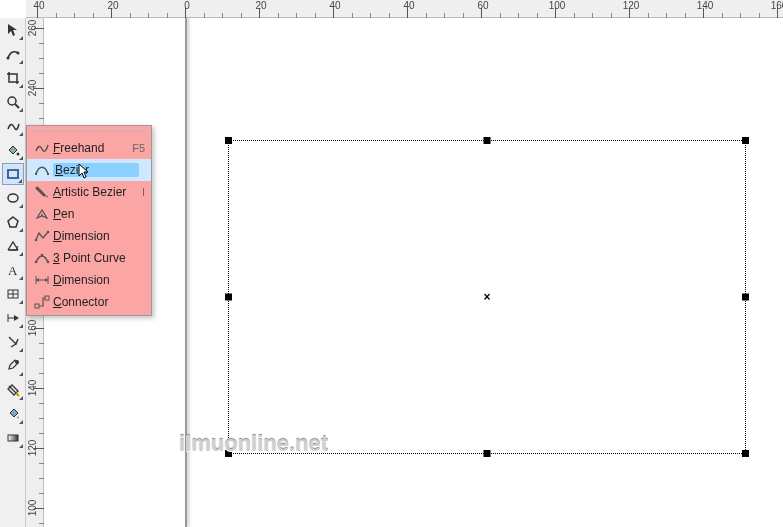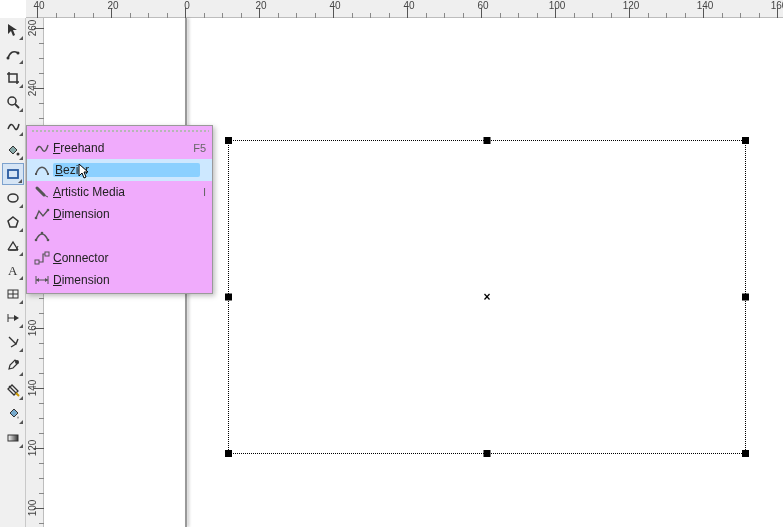--- a/index.html
+++ b/index.html
@@ -68,22 +68,22 @@
   .handle.ml { left:-4px; top:50%; transform:translateY(-50%); }
   .handle.mr { right:-4px; top:50%; transform:translateY(-50%); }
   .handle.bl { left:-4px; bottom:-4px; }
   .handle.bm { left:50%; bottom:-4px; transform:translateX(-50%); }
   .handle.br { right:-4px; bottom:-4px; }
   .center-mark { position:absolute; left:50%; top:50%; transform:translate(-50%,-50%);
                  font-weight:bold; color:#000; font-size:12px; }
 
   
   .flyout {
-    position:absolute; left:26px; top:125px; width:187px;
-    background:#f0abfc; border:1px solid #9a9a9a; box-shadow:2px 2px 5px rgba(0,0,0,0.25);
+    position:absolute; left:26px; top:125px; width:126px;
+    background:#fca5a5; border:1px solid #9a9a9a; box-shadow:2px 2px 5px rgba(0,0,0,0.25);
     padding:1px 0 2px 0;
   }
   .flyout .grip { height:6px; margin:1px 3px 3px 3px;
     background-image: radial-gradient(circle, #b6b6b6 1px, transparent 1px);
     background-size: 4px 4px; background-position: 1px 1px; }
   .flyout .item {
     display:flex; align-items:center; height:22px; padding:0 6px 0 4px;
     font-size:12px; color:#222;
   }
   .flyout .item.hover { background:#cde8ff; }
@@ -387,20 +387,21 @@
       <div class="handle tm"></div>
       <div class="handle tr"></div>
       <div class="handle ml"></div>
       <div class="handle mr"></div>
       <div class="handle bl"></div>
       <div class="handle bm"></div>
       <div class="handle br"></div>
       <div class="center-mark">×</div>
     </div>
 
+    <div class="watermark">ilmuonline.net</div>
   </div>
 
   <div class="flyout" id="flyout">
     <div class="grip"></div>
   <div class="item">
         <span class="ico">
           <svg width="16" height="14" viewBox="0 0 16 14">
             <path d="M2 10 Q5 2 8 8 T14 4" fill="none" stroke="#555" stroke-width="1.4"></path>
           </svg>
         </span>
@@ -418,22 +419,32 @@
         <span class="lbl">Bezier</span>
         <span class="sc"></span>
       </div>
       <div class="item">
         <span class="ico">
           <svg width="16" height="14" viewBox="0 0 16 14">
             <path d="M3 3 L10 10" stroke="#555" stroke-width="3" stroke-linecap="round"></path>
             <path d="M10 10 L14 12" stroke="#555" stroke-width="1"></path>
           </svg>
         </span>
-        <span class="lbl">Artistic Media</span>
+        <span class="lbl">Artistic Bezier</span>
         <span class="sc">I</span>
+      </div>
+      <div class="item">
+        <span class="ico">
+          <svg width="16" height="14" viewBox="0 0 16 14">
+            <path d="M3 11 L8 3 L13 11 L8 9 Z" fill="none" stroke="#555" stroke-width="1.2"></path>
+            <circle cx="8" cy="8" r="1" fill="#555"></circle>
+          </svg>
+        </span>
+        <span class="lbl">Pen</span>
+        <span class="sc"></span>
       </div>
       <div class="item">
         <span class="ico">
           <svg width="16" height="14" viewBox="0 0 16 14">
             <path d="M2 11 L5 4 L9 9 L14 3" fill="none" stroke="#555" stroke-width="1.4"></path>
             <circle cx="2" cy="11" r="1.3" fill="#555"></circle>
             <circle cx="14" cy="3" r="1.3" fill="#555"></circle>
           </svg>
         </span>
         <span class="lbl">Dimension</span>
@@ -441,45 +452,46 @@
       </div>
       <div class="item">
         <span class="ico">
           <svg width="16" height="14" viewBox="0 0 16 14">
             <path d="M2 11 Q8 -1 14 11" fill="none" stroke="#555" stroke-width="1.4"></path>
             <circle cx="2" cy="11" r="1.3" fill="#555"></circle>
             <circle cx="14" cy="11" r="1.3" fill="#555"></circle>
             <circle cx="8" cy="4" r="1.3" fill="#555"></circle>
           </svg>
         </span>
-        <span class="sc"></span>
-      </div>
-      <div class="item">
-        <span class="ico">
-          <svg width="16" height="14" viewBox="0 0 16 14">
-            <rect x="1" y="9" width="4" height="4" fill="none" stroke="#555"></rect>
-            <rect x="11" y="1" width="4" height="4" fill="none" stroke="#555"></rect>
-            <path d="M5 11 L9 11 L9 3 L11 3" fill="none" stroke="#555" stroke-width="1.2"></path>
-          </svg>
-        </span>
-        <span class="lbl">Connector</span>
+        <span class="lbl">3 Point Curve</span>
         <span class="sc"></span>
       </div>
       <div class="item">
         <span class="ico">
           <svg width="16" height="14" viewBox="0 0 16 14">
             <line x1="2" y1="3" x2="2" y2="11" stroke="#555"></line>
             <line x1="14" y1="3" x2="14" y2="11" stroke="#555"></line>
             <line x1="2" y1="7" x2="14" y2="7" stroke="#555"></line>
             <path d="M2 7 L5 5 L5 9 Z" fill="#555"></path>
             <path d="M14 7 L11 5 L11 9 Z" fill="#555"></path>
           </svg>
         </span>
         <span class="lbl">Dimension</span>
         <span class="sc"></span>
       </div>
+      <div class="item">
+        <span class="ico">
+          <svg width="16" height="14" viewBox="0 0 16 14">
+            <rect x="1" y="9" width="4" height="4" fill="none" stroke="#555"></rect>
+            <rect x="11" y="1" width="4" height="4" fill="none" stroke="#555"></rect>
+            <path d="M5 11 L9 11 L9 3 L11 3" fill="none" stroke="#555" stroke-width="1.2"></path>
+          </svg>
+        </span>
+        <span class="lbl">Connector</span>
+        <span class="sc"></span>
+      </div>
     </div>
 
   <svg class="cursor" viewBox="0 0 14 18">
     <path d="M1 1 L1 13 L4 10 L6 15 L8 14 L6 9 L10 9 Z" fill="#fff" stroke="#000" stroke-width="1"></path>
   </svg>
 
 </div>
 
 </body></html>

